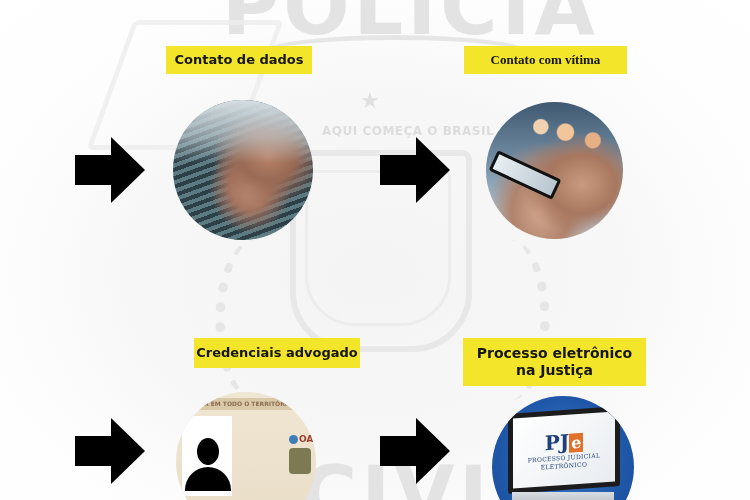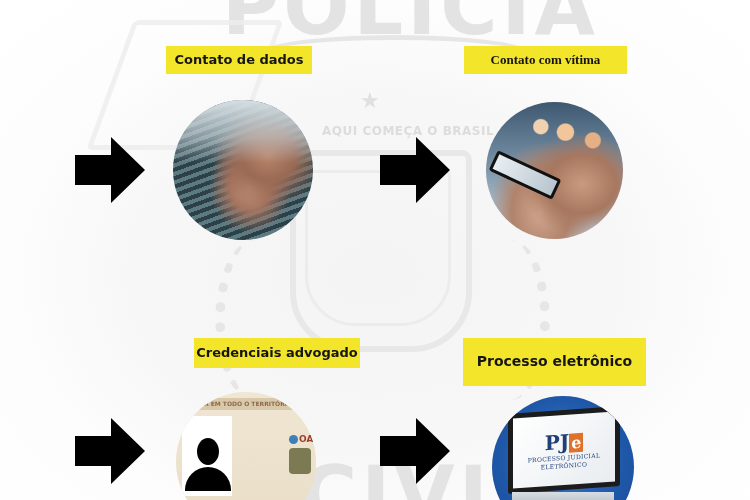--- a/index.html
+++ b/index.html
@@ -107,20 +107,21 @@
   <div class="card-logo">
       <span class="dot"></span>
       <span class="oab">OAB</span>
     </div>
   <div class="card-chip"></div>
 </div>
 
 <div class="label label-4">
   <div>
     <div>Processo eletrônico</div>
+    <div>na Justiça</div>
   </div>
 </div>
 <svg class="arrow arrow-4" viewBox="0 0 70 66">
     <polygon points="0,18 36,18 36,0 70,33 36,66 36,48 0,48" fill="#000"></polygon>
   </svg>
 <div class="circle pje-photo">
   <div class="monitor">
     <div class="monitor-screen">
       <div class="pje-logo"><span>PJ</span><span class="e">e</span></div>
       <div class="pje-sub">

